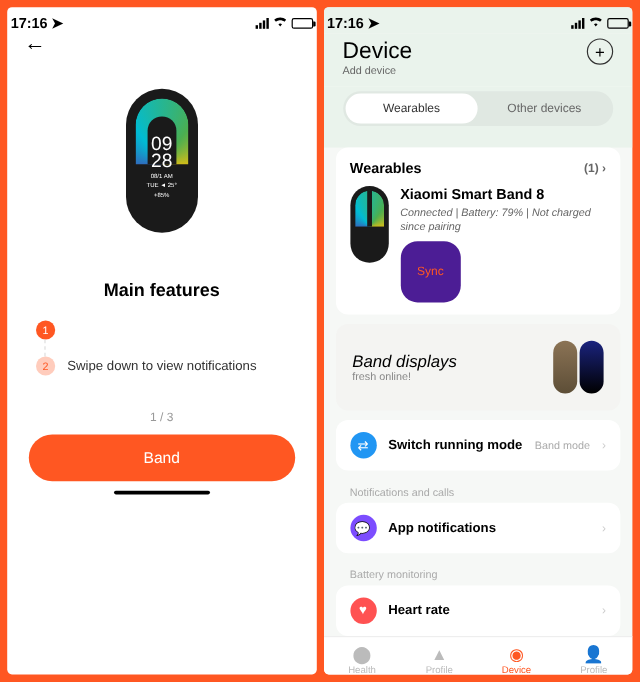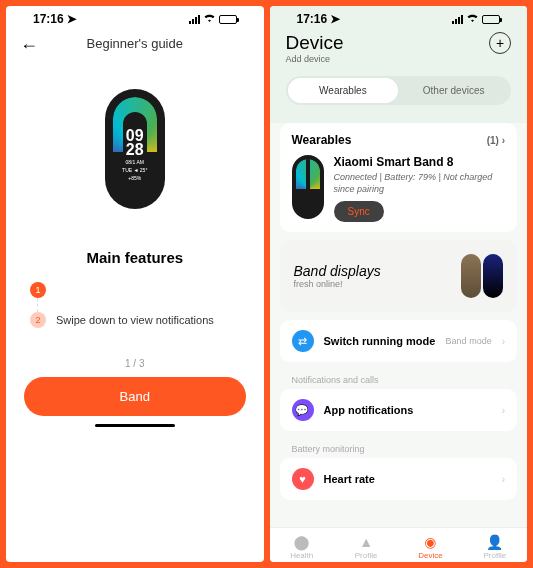--- a/index.html
+++ b/index.html
@@ -1,38 +1,38 @@
 <!DOCTYPE html>
 <html><head>
 <meta charset="utf-8">
 <style>
 * { margin: 0; padding: 0; box-sizing: border-box; font-family: -apple-system, BlinkMacSystemFont, sans-serif; }
 body { background: #ff5722; padding: 6px; width: 533px; height: 568px; display: flex; gap: 6px; }
 .phone { background: #fff; border-radius: 4px; flex: 1; overflow: hidden; display: flex; flex-direction: column; position: relative; }
 .phone-right { background: #f6f8f6; }
 
-.status-bar { display: flex; justify-content: space-between; align-items: center; padding: 6px 27px 2px; font-size: 12px; font-weight: 600; }
+.status-bar { display: flex; justify-content: space-between; align-items: center; padding: 6px 3px 2px; font-size: 12px; font-weight: 600; }
 .status-left { display: flex; align-items: center; gap: 3px; }
 .status-right { display: flex; align-items: center; gap: 3px; }
 .signal { display: inline-flex; align-items: flex-end; gap: 1px; }
 .signal span { width: 2px; background: #000; }
 .signal span:nth-child(1){height:3px}.signal span:nth-child(2){height:5px}.signal span:nth-child(3){height:7px}.signal span:nth-child(4){height:9px}
 .battery { width: 18px; height: 9px; border: 1px solid #000; border-radius: 2px; position: relative; }
 .battery::after { content:''; position:absolute; right:-3px; top:2px; width:2px; height:4px; background:#000; border-radius:0 1px 1px 0; }
 .battery-fill { height:100%; width:60%; background:#000; }
 
 .header-row { display: flex; align-items: center; justify-content: center; padding: 8px 14px; position: relative; }
 .back-arrow { position: absolute; left: 14px; font-size: 18px; }
 .header-title { font-size: 13px; color: #333; }
 
 .band-device { width: 60px; height: 120px; background: #1a1a1a; border-radius: 30px; margin: 30px auto 10px; position: relative; padding: 8px; display:flex; flex-direction:column; align-items:center; justify-content:center; }
 .rainbow { position:absolute; top:8px; left:8px; right:8px; height:55px; border-radius:22px 22px 0 0; overflow:hidden; }
 .rainbow::before { content:''; position:absolute; inset:0; background: conic-gradient(from 180deg at 50% 100%, #e91e63, #3f51b5, #00bcd4, #4caf50, #ffc107, #ff5722); border-radius:22px 22px 0 0; }
 .rainbow::after { content:''; position:absolute; bottom:0; left:10px; right:10px; height:40px; background:#1a1a1a; border-radius:20px 20px 0 0; }
-.band-time { color:#fff; font-size:16px; font-weight:700; z-index:2; margin-top:12px; line-height:0.9; text-align:center; }
+.band-time { color:#fff; font-size:16px; font-weight:400; z-index:2; margin-top:12px; line-height:0.9; text-align:center; }
 .band-sub { color:#fff; font-size:5px; z-index:2; text-align:center; margin-top:2px; }
 
 .main-heading { text-align:center; font-size:15px; font-weight:700; margin-top:30px; }
 .tips { margin: 16px 24px; }
 .tip { display:flex; align-items:center; gap:10px; margin-bottom:14px; position:relative; }
 .tip-num { width:16px; height:16px; border-radius:50%; display:flex; align-items:center; justify-content:center; font-size:9px; color:#fff; flex-shrink:0; }
 .tip-num.n1 { background:#ff5722; }
 .tip-num.n2 { background:#ffccbc; color:#ff5722; }
 .tip-line { position:absolute; left:7px; top:16px; width:1px; height:14px; border-left:1px dashed #ddd; }
 .tip-text { font-size:11px; color:#333; }
@@ -52,21 +52,21 @@
 .sec-head { display:flex; justify-content:space-between; align-items:center; font-size:12px; font-weight:600; margin-bottom:8px; }
 .sec-count { font-size:10px; color:#666; }
 .device-row { display:flex; gap:10px; align-items:flex-start; }
 .mini-band { width:32px; height:64px; background:#1a1a1a; border-radius:16px; flex-shrink:0; position:relative; overflow:hidden; }
 .mini-band .rainbow { top:4px; left:4px; right:4px; height:30px; }
 .mini-band .band-time { font-size:8px; margin-top:8px; }
 .mini-band .band-sub { font-size:3px; }
 .dev-info { flex:1; }
 .dev-name { font-size:12px; font-weight:700; margin-bottom:3px; }
 .dev-status { font-size:9px; color:#666; line-height:1.3;font-style:italic; }
-.sync-btn { display:inline-block; margin-top:6px; padding:5px 14px; background:#404040; color:#ff5722; border-radius:14px; font-size:10px; }
+.sync-btn { display:inline-block; margin-top:6px; padding:20px 14px; background:#4c1d95; color:#ff5722; border-radius:14px; font-size:10px; }
 .banner { background:#f4f4f2; margin:0 10px 8px; border-radius:10px; padding:14px; display:flex; justify-content:space-between; align-items:center; }
 .banner-title { font-size:14px; font-weight:500; font-style:italic; }
 .banner-sub { font-size:9px; color:#888; }
 .banner-imgs { display:flex; gap:2px; }
 .banner-img { width:20px; height:44px; border-radius:10px; background:linear-gradient(#8b7355,#5d4e37); }
 .banner-img.b2 { background:linear-gradient(#1a237e,#000); }
 .list-item { background:#fff; margin:0 10px 5px; border-radius:10px; padding:10px 12px; display:flex; align-items:center; gap:10px; }
 .li-icon { width:22px; height:22px; border-radius:50%; display:flex; align-items:center; justify-content:center; color:#fff; font-size:11px; flex-shrink:0; }
 .li-icon.blue{background:#2196f3}.li-icon.purple{background:#7c4dff}.li-icon.red{background:#ff5252}
 .li-text { flex:1; font-size:11px; font-weight:700; }
@@ -97,21 +97,20 @@
       <span>
         <svg width="13" height="10" viewBox="0 0 13 10">
             <path d="M6.5 9L8 7.2C7.2 6.5 5.8 6.5 5 7.2zM3 5.2C5 3.5 8 3.5 10 5.2L11.5 3.5C8.7 1 4.3 1 1.5 3.5z" fill="#000"></path>
           </svg>
       </span>
       <span class="battery"><span class="battery-fill"></span></span>
     </div>
   </div>
   <div class="header-row">
     <span class="back-arrow">←</span>
-    <span class="header-title">Beginner's guide</span>
   </div>
   <div class="band-device">
     <div class="rainbow"></div>
     <div class="band-time"><span>09</span><br><span>28</span></div>
     <div class="band-sub">08/1   AM</div>
     <div class="band-sub">TUE ◄ 25°</div>
     <div class="band-sub">+85%</div>
   </div>
   <div class="main-heading">Main features</div>
   <div class="tips">

